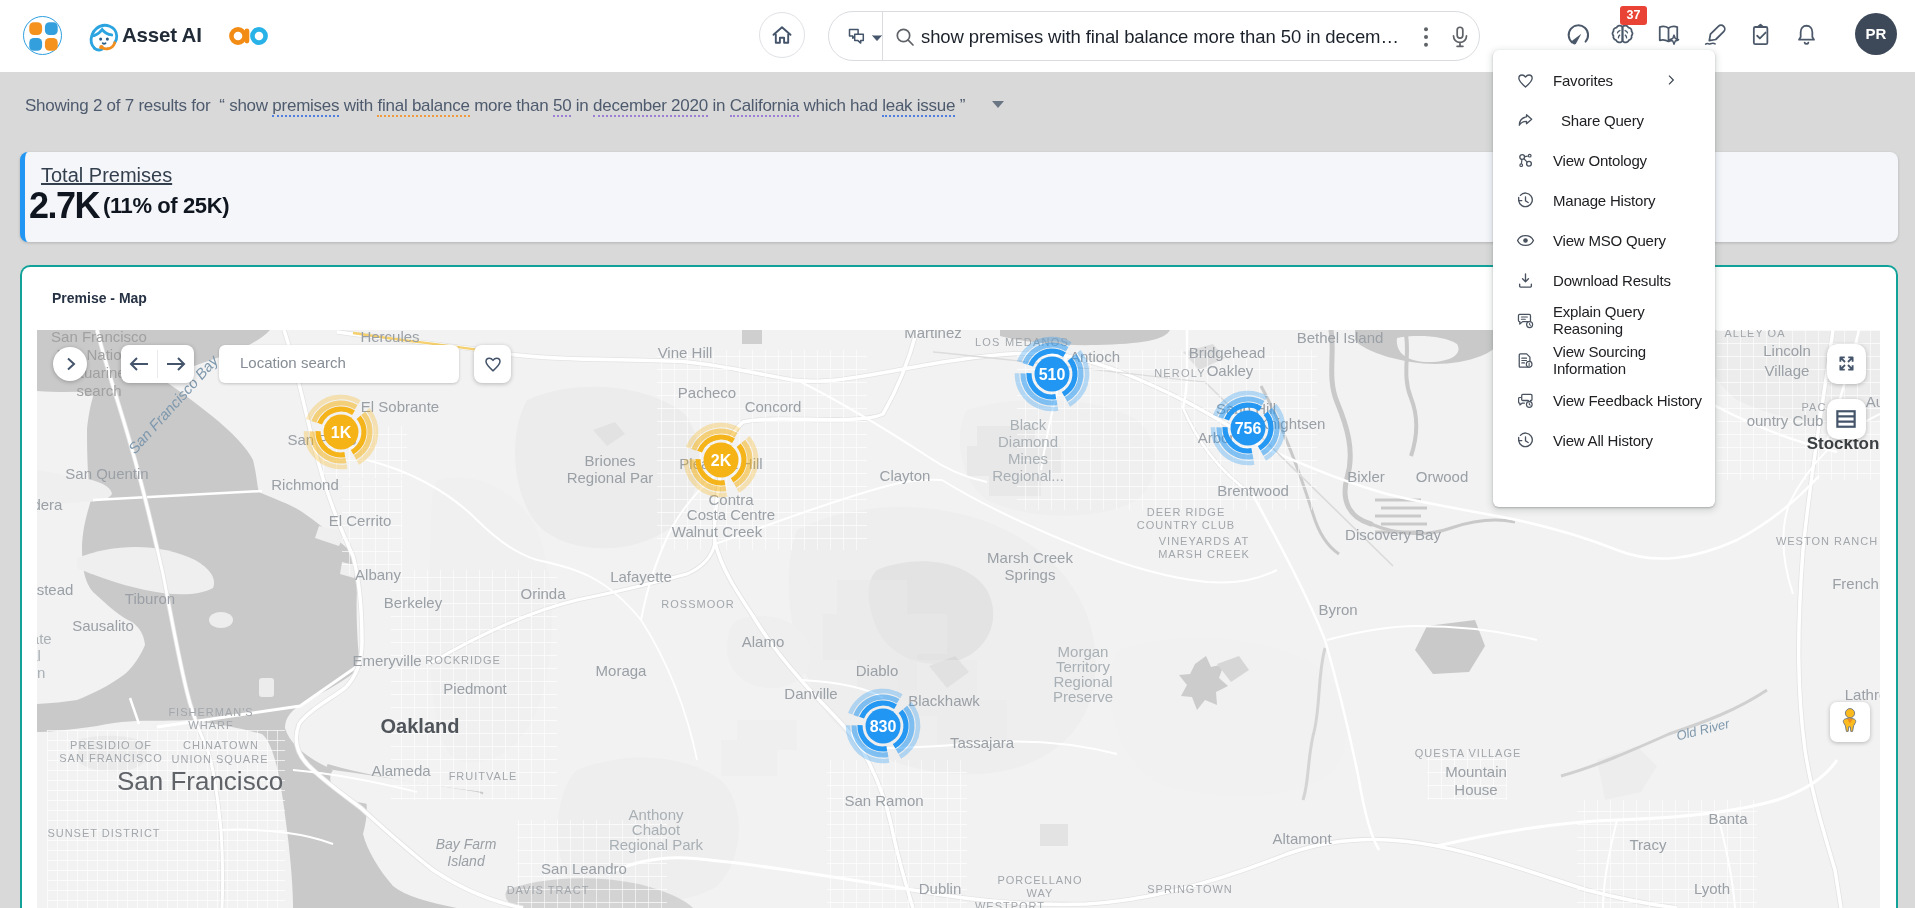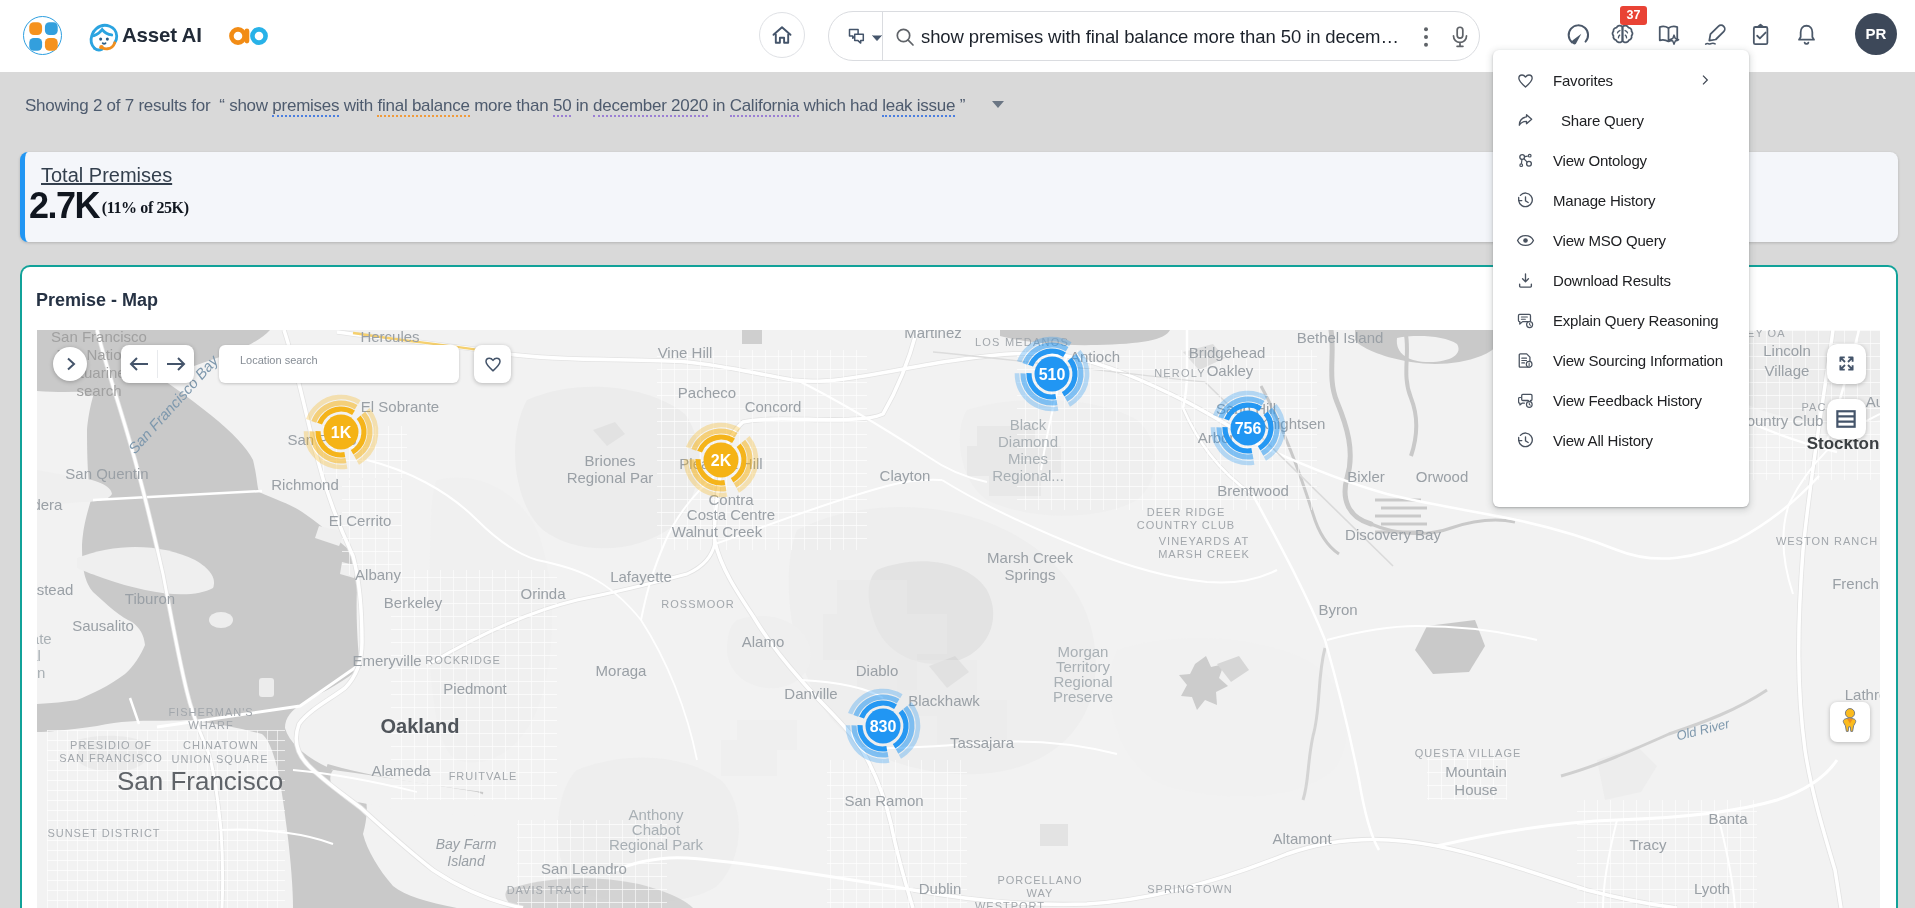--- a/index.html
+++ b/index.html
@@ -2,21 +2,21 @@
 <html><head>
 <meta charset="utf-8">
 <style>
   * { margin:0; padding:0; box-sizing:border-box; }
   html,body { width:1915px; height:908px; overflow:hidden; background:#d9d9d9; font-family:"Liberation Sans", sans-serif; }
   #header { position:absolute; left:0; top:0; width:1915px; height:72px; background:#fff; }
   #summary { position:absolute; left:20px; top:152px; width:1878px; height:90px; background:#f4f6fa; border-left:5px solid #2196f3; border-radius:8px; box-shadow:0 1px 3px rgba(0,0,0,.18); }
   #mapcard { position:absolute; left:20px; top:265px; width:1878px; height:643px; background:#fff; border:2px solid #11a299; border-radius:10px 10px 0 0; border-bottom:none; }
   #mapwrap { position:absolute; left:15px; top:63px; width:1843px; height:580px; overflow:hidden; background:#f2f2f2; }
   #mapwrap svg.map { position:absolute; left:0; top:0; }
-  #menu { position:absolute; left:1493px; top:50px; width:256px; height:457px; background:#fff; border-radius:6px; box-shadow:0 1px 2px rgba(60,64,67,.3),0 2px 6px 2px rgba(60,64,67,.15); padding-top:10px; }
+  #menu { position:absolute; left:1493px; top:50px; width:222px; height:457px; background:#fff; border-radius:6px; box-shadow:0 1px 2px rgba(60,64,67,.3),0 2px 6px 2px rgba(60,64,67,.15); padding-top:10px; }
   .mi { height:40px; display:flex; align-items:center; padding-left:23px; color:#202124; font-size:15px; letter-spacing:-0.2px; }
   .mi svg { margin-right:18px; flex:none; }
   .ctl { position:absolute; background:#fff; box-shadow:0 1px 4px rgba(0,0,0,.25); }
   #showing u { text-decoration:none;margin-top:9px; }
   #showing u.b { border-bottom:2px dotted #4c7fe0; }
   #showing u.o { border-bottom:2px dotted #f09b3c; }
   #showing u.p { border-bottom:2px dotted #9b7fd4; }
 </style>
 </head>
 <body>
@@ -105,25 +105,25 @@
 <div style="position:absolute;left:1855px;top:13px;width:42px;height:42px;border-radius:50%;background:#3d4859;color:#fff;font-size:15px;font-weight:bold;text-align:center;line-height:42px;">PR</div>
 </div>
 
 <div id="showing" style="position:absolute;left:25px;top:96px;font-size:17px;font-weight:500;color:#4e5b6e;letter-spacing:-0.25px;white-space:nowrap;">
 Showing 2 of 7 results for&nbsp; “ show <u class="b">premises</u> with <u class="o">final balance</u> more than <u class="p">50</u> in <u class="p">december 2020</u> in <u class="p">California</u> which had <u class="b">leak issue</u> ”
 <span style="display:inline-block;margin-left:22px;margin-bottom:3px;width:0;height:0;border-left:6px solid transparent;border-right:6px solid transparent;border-top:7px solid #6b7684;"></span>
 </div>
 
 <div id="summary">
   <div style="position:absolute;left:16px;top:12px;font-size:20px;color:#333f4d;text-decoration:underline;">Total Premises</div>
-  <div style="position:absolute;left:4px;top:33px;font-size:36px;font-weight:bold;color:#10161f;letter-spacing:-1.5px;">2.7K<span style="font-size:16px;letter-spacing:-0.4px;vertical-align:5px;font-family:Liberation Serif, serif;"> (11% of 25K)</span></div>
+  <div style="position:absolute;left:4px;top:33px;font-size:36px;font-weight:bold;color:#10161f;letter-spacing:-1.5px;">2.7K<span style="font-size:22px;letter-spacing:-0.4px;vertical-align:5px;"> (11% of 25K)</span></div>
 </div>
 
 <div id="mapcard">
-  <div style="position:absolute;left:14px;top:23px;font-size:18px;font-weight:bold;color:#263244;">Premise - Map</div>
+  <div style="position:absolute;left:30px;top:23px;font-size:14px;font-weight:bold;color:#263244;">Premise - Map</div>
   <div id="mapwrap">
     <svg class="map" width="1843" height="580" viewBox="0 0 1843 580">
         <defs>
           <pattern id="g14" width="13" height="13" patternUnits="userSpaceOnUse">
             <path d="M0 0H13M0 0V13" stroke="#ffffff" stroke-width="1.3" fill="none"></path>
           </pattern>
           <pattern id="g11" width="10" height="10" patternUnits="userSpaceOnUse">
             <path d="M0 0H10M0 0V10" stroke="#ffffff" stroke-width="1.3" fill="none"></path>
           </pattern>
         </defs>
@@ -401,21 +401,21 @@
 <div class="ctl" style="left:84px;top:15px;width:73px;height:38px;border-radius:8px;">
 <svg width="20" height="16" viewBox="0 0 20 16" style="position:absolute;left:8px;top:11px;">
           <path d="M19 8H3M8 2 2 8l6 6" stroke="#44546a" stroke-width="2" fill="none"></path>
         </svg>
 <div style="position:absolute;left:36px;top:5px;width:1px;height:28px;background:#e8eaed;"></div>
 <svg width="20" height="16" viewBox="0 0 20 16" style="position:absolute;left:45px;top:11px;">
           <path d="M1 8h16M12 2l6 6-6 6" stroke="#44546a" stroke-width="2" fill="none"></path>
         </svg>
       </div>
 <div class="ctl" style="left:182px;top:15px;width:240px;height:38px;border-radius:6px;box-shadow:0 1px 3px rgba(0,0,0,.2);">
-<div style="position:absolute;left:21px;top:9px;font-size:11px;color:#868d95;">Location search</div>
+<div style="position:absolute;left:21px;top:9px;font-size:15px;color:#868d95;">Location search</div>
       </div>
 <div class="ctl" style="left:437px;top:15px;width:37px;height:38px;border-radius:8px;">
 <svg width="22" height="20" viewBox="0 0 24 24" fill="none" style="margin:9px 0 0 8px;">
           <path d="M12 20.2C7.2 16 3.6 12.6 3.6 9.1 3.6 6.6 5.4 5 7.6 5c1.6 0 3.2.9 4.4 2.6C13.2 5.9 14.8 5 16.4 5c2.2 0 4 1.6 4 4.1 0 3.5-3.6 6.9-8.4 11.1Z" stroke="#44546a" stroke-width="1.8" stroke-linejoin="round"></path>
         </svg></div>
 <div class="ctl" style="left:1790px;top:14px;width:39px;height:40px;border-radius:10px;">
 <svg width="21" height="21" viewBox="0 0 24 24" fill="none" style="margin:9px;">
 <path d="M10.3 10.3 5 5M5 10V5h5M13.7 10.3 19 5M14 5h5v5M13.7 13.7 19 19M19 14v5h-5M10.3 13.7 5 19M10 19H5v-5" stroke="#44546a" stroke-width="2.1" stroke-linejoin="round"></path>
         </svg></div>
 <div class="ctl" style="left:1790px;top:69px;width:39px;height:40px;border-radius:10px;">

